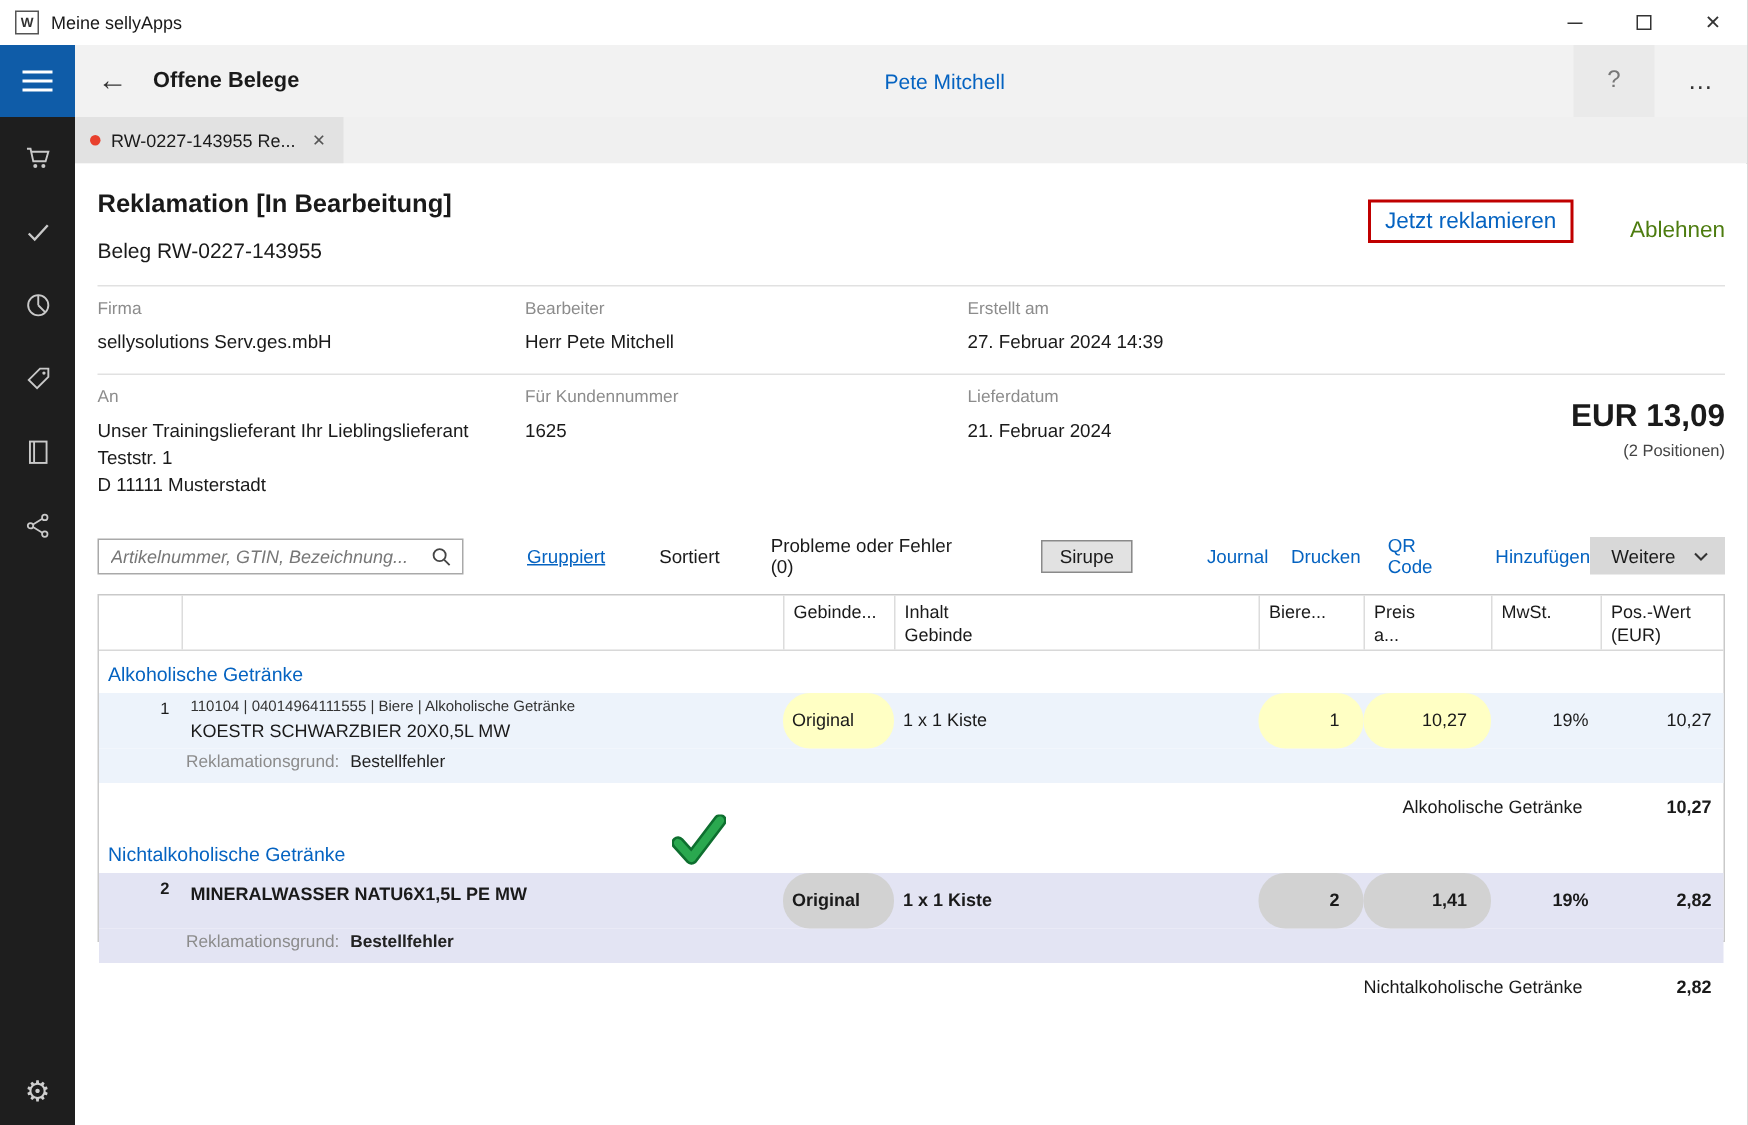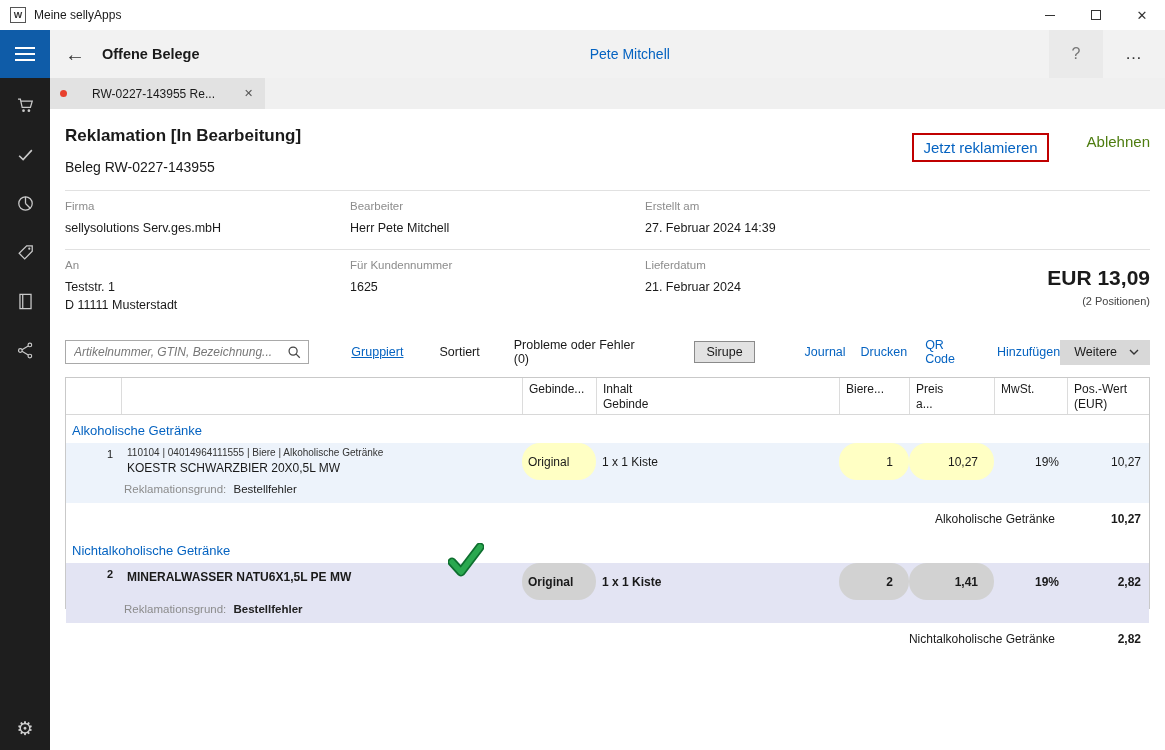--- a/index.html
+++ b/index.html
@@ -33,29 +33,29 @@
   .app-header { height:48px; background:#f2f2f2; display:flex; align-items:center; position:relative; }
   .back-arrow { font-size:20px; color:#333; margin-left:15px; }
   .header-title { font-weight:bold; font-size:14.5px; margin-left:17px; }
   .header-user { position:absolute; left:52%; transform:translateX(-50%); color:#0563c1; font-size:14px; }
   .header-right { margin-left:auto; display:flex; align-items:center; height:48px; }
   .help-btn { width:54px; height:48px; background:#eaeaea; display:flex; align-items:center;
     justify-content:center; color:#777; font-size:16px; }
   .more-btn { width:62px; text-align:center; font-size:17px; color:#333; letter-spacing:1px; }
   
   .tabbar { height:31px; background:#f0f0f0; display:flex; }
-  .tab { background:#e2e2e2; display:flex; align-items:center; gap:25px; padding:0 12px 0 10px; font-size:12px; }
+  .tab { background:#e2e2e2; display:flex; align-items:center; gap:7px; padding:0 12px 0 10px; font-size:12px; }
   .tab-dot { width:7px; height:7px; border-radius:50%; background:#e8402d; }
   .tab-close { color:#555; font-size:11px; margin-left:4px; }
   
   .content { flex:1; background:#fff; padding:0 15px; position:relative; overflow:hidden; }
   .doc-head { position:relative; padding:17px 0 15px; border-bottom:1px solid #e1e1e1; }
   .doc-title { font-size:17px; font-weight:bold; }
   .doc-beleg { font-size:14px; margin-top:13px; }
-  .doc-actions { position:absolute; top:24px; right:0; display:flex; align-items:flex-start; }
+  .doc-actions { position:absolute; top:24px; right:0; display:flex; align-items:flex-end; }
   .primary-action { color:#0563c1; font-size:15px; border:2px solid #c00000; padding:4px 9px; }
   .secondary-action { color:#4d7c0f; font-size:15px; margin-left:38px; }
   
   .fields-row { display:flex; padding:9px 0 12px; position:relative; }
   .fields-row.first { border-bottom:1px solid #e1e1e1; }
   .fcol1 { width:285px; } .fcol2 { width:295px; } .fcol3 { width:270px; }
   .flabel { color:#8c8c8c; font-size:11.5px; }
   .fvalue { font-size:12.5px; margin-top:7px; line-height:1.45; }
   .total-box { position:absolute; right:0; top:16px; text-align:right; }
   .total-amount { font-size:21px; font-weight:bold; }
@@ -221,20 +221,21 @@
         <div class="fcol3">
           <div class="flabel">Erstellt am</div>
           <div class="fvalue">27. Februar 2024 14:39</div>
         </div>
       </div>
 
       <div class="fields-row">
         <div class="fcol1">
           <div class="flabel">An</div>
           <div class="fvalue">
+            <div>Unser Trainingslieferant Ihr Lieblingslieferant</div>
             <div>Teststr. 1</div>
             <div>D 11111 Musterstadt</div>
           </div>
         </div>
         <div class="fcol2">
           <div class="flabel">Für Kundennummer</div>
           <div class="fvalue">1625</div>
         </div>
         <div class="fcol3">
           <div class="flabel">Lieferdatum</div>

